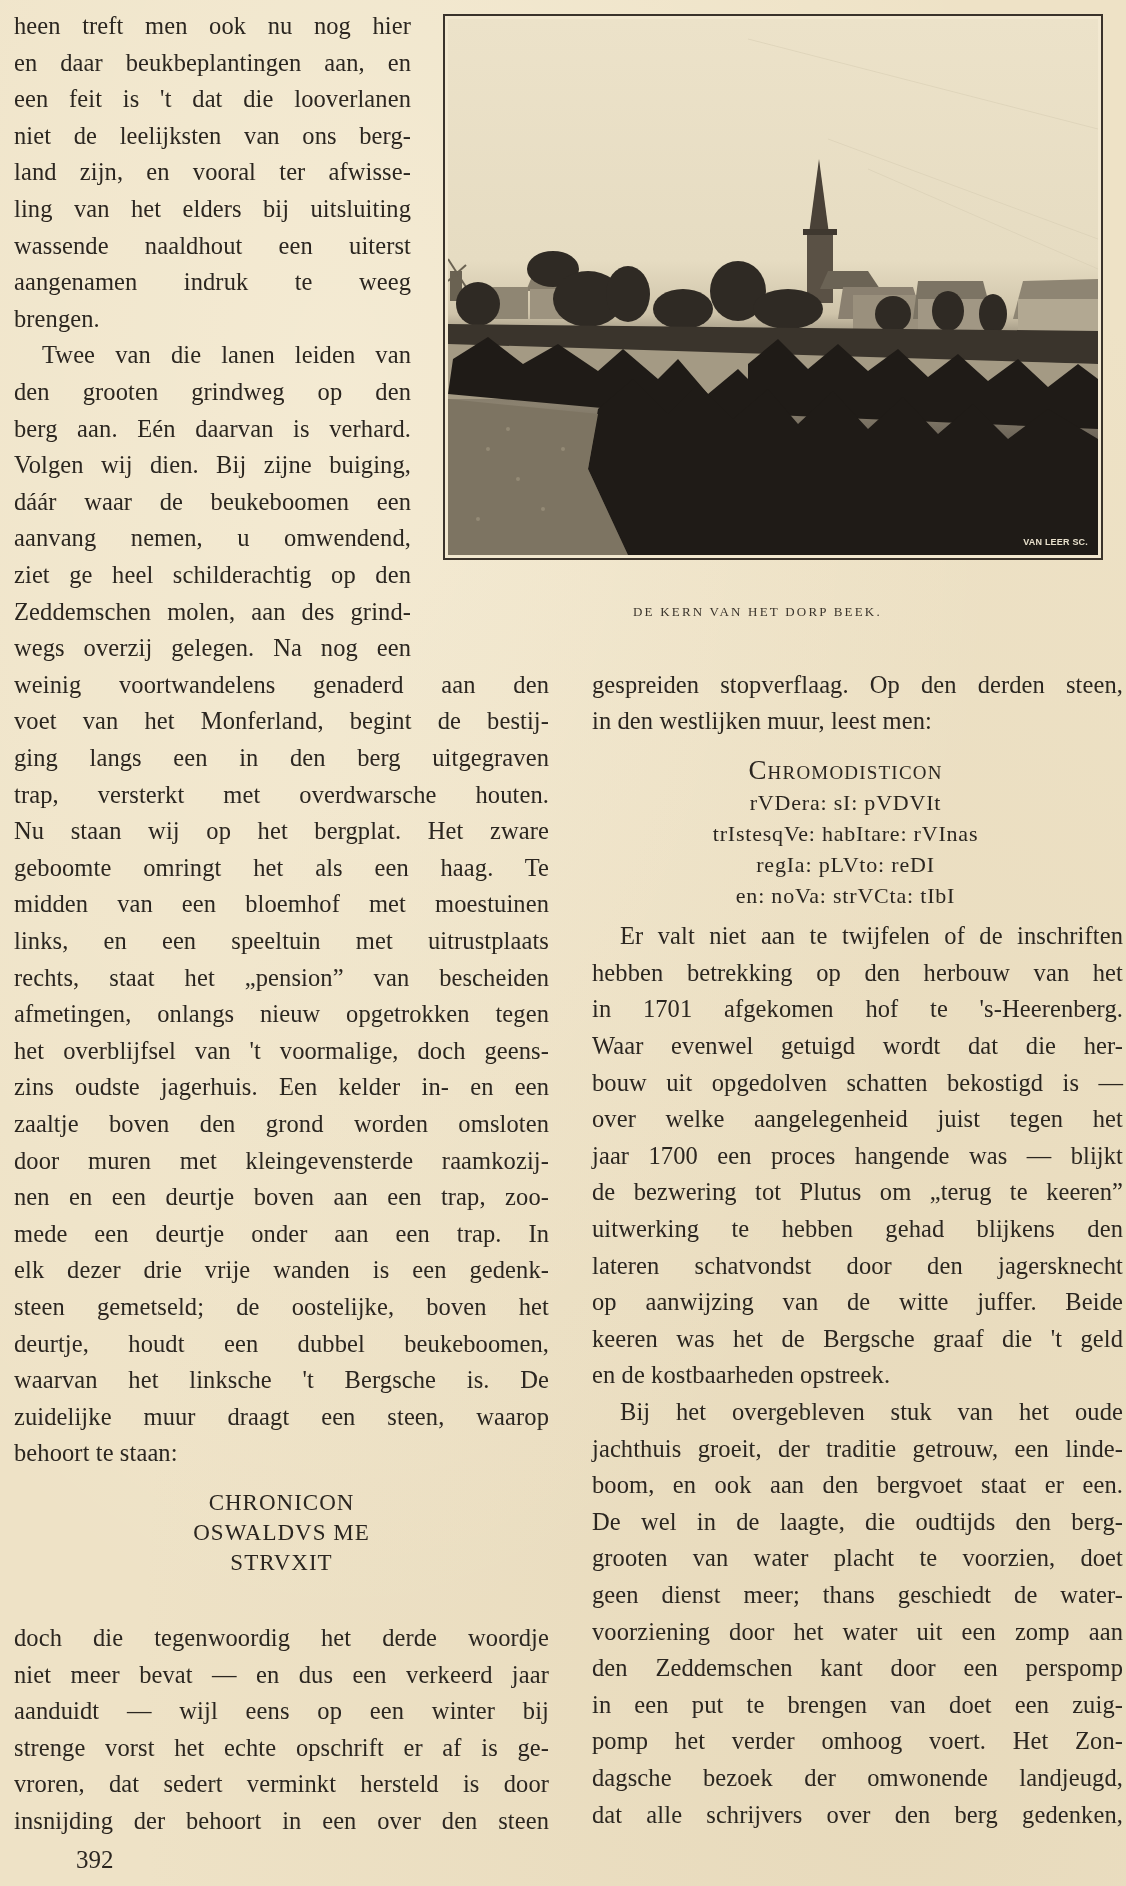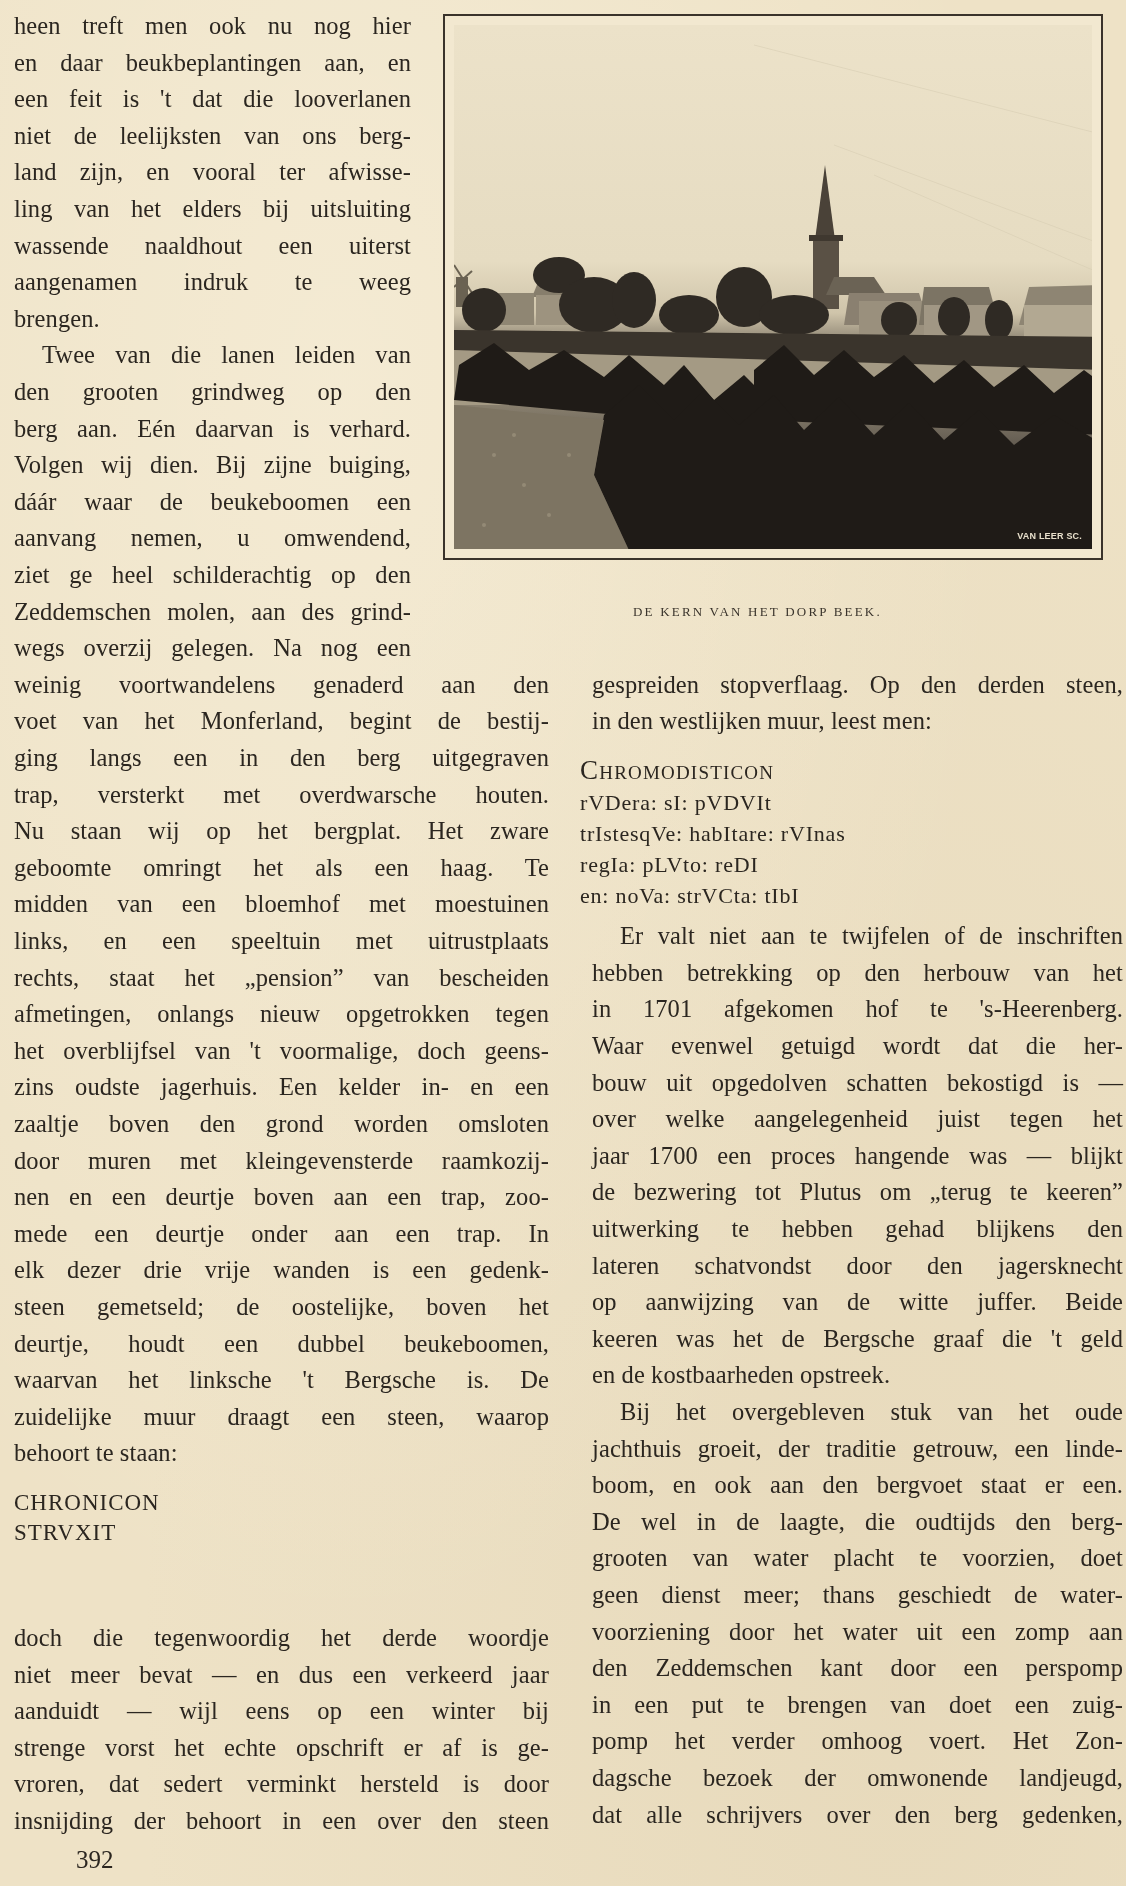--- a/index.html
+++ b/index.html
@@ -41,21 +41,21 @@
     .right-col .line { left: 592px; width: 531px; }
     .indent { text-indent: 28px; }
 
     .photo-frame {
       position: absolute;
       left: 443px;
       top: 14px;
       width: 660px;
       height: 546px;
       border: 2px solid #3a332b;
-      padding: 9px;
+      padding: 3px;
       box-sizing: border-box;
       background: #f2e8d0;
     }
     .photo {
       position: relative;
       width: 100%;
       height: 100%;
       overflow: hidden;
       background: linear-gradient(180deg, #ece2c9 0%, #e6dcc2 45%, #cfc4aa 55%, #6f675a 63%, #8b8270 72%, #5a534a 82%, #2c2823 100%);
     }
@@ -74,21 +74,21 @@
       position: absolute;
       left: 633px;
       top: 604px;
       font-size: 13px;
       letter-spacing: 2.2px;
       color: #3a342c;
       white-space: nowrap;
     }
     .inscription {
       position: absolute;
-      text-align: left;
+      text-align: center;
       color: #2b2620;
     }
     .inscription .iline {
       font-size: 22px;
       line-height: 31px;
       white-space: nowrap;
       letter-spacing: 0.8px;
     }
     .inscription .ititle {
       font-size: 27px;
@@ -232,20 +232,21 @@
     <div class="line wide justify" style="top:1216px">mede een deurtje onder aan een trap. In</div>
     <div class="line wide justify" style="top:1252px">elk dezer drie vrije wanden is een gedenk-</div>
     <div class="line wide justify" style="top:1289px">steen gemetseld; de oostelijke, boven het</div>
     <div class="line wide justify" style="top:1326px">deurtje, houdt een dubbel beukeboomen,</div>
     <div class="line wide justify" style="top:1362px">waarvan het linksche 't Bergsche is. De</div>
     <div class="line wide justify" style="top:1399px">zuidelijke muur draagt een steen, waarop</div>
     <div class="line wide" style="top:1435px">behoort te staan:</div>
 
     <div class="inscription chronicon">
       <div class="iline">CHRONICON</div>
+      <div class="iline">OSWALDVS ME</div>
       <div class="iline">STRVXIT</div>
     </div>
 
     <div class="line wide justify" style="top:1620px">doch die tegenwoordig het derde woordje</div>
     <div class="line wide justify" style="top:1657px">niet meer bevat — en dus een verkeerd jaar</div>
     <div class="line wide justify" style="top:1693px">aanduidt — wijl eens op een winter bij</div>
     <div class="line wide justify" style="top:1730px">strenge vorst het echte opschrift er af is ge-</div>
     <div class="line wide justify" style="top:1766px">vroren, dat sedert verminkt hersteld is door</div>
     <div class="line wide justify" style="top:1803px">insnijding der behoort in een over den steen</div>
   </div>

